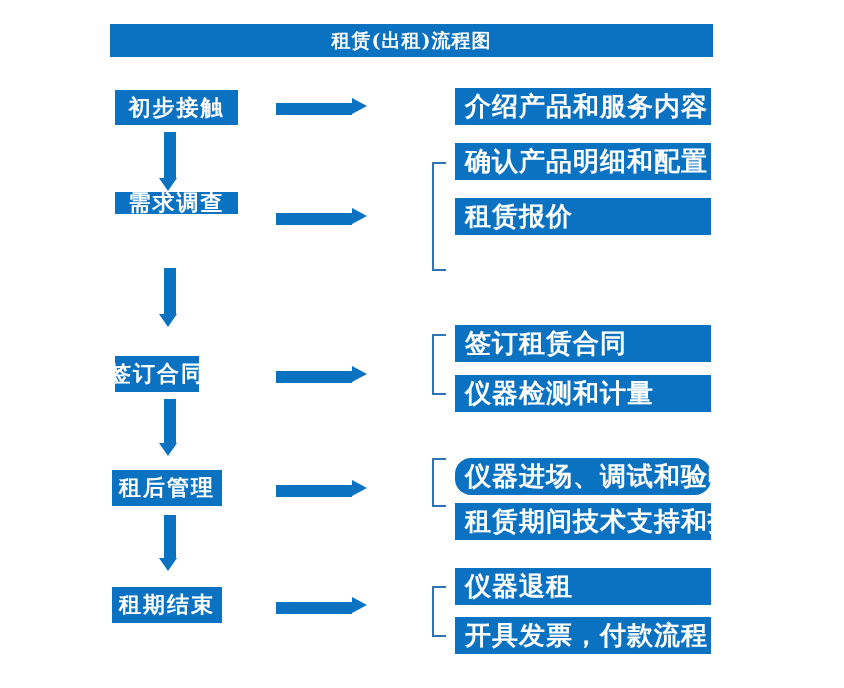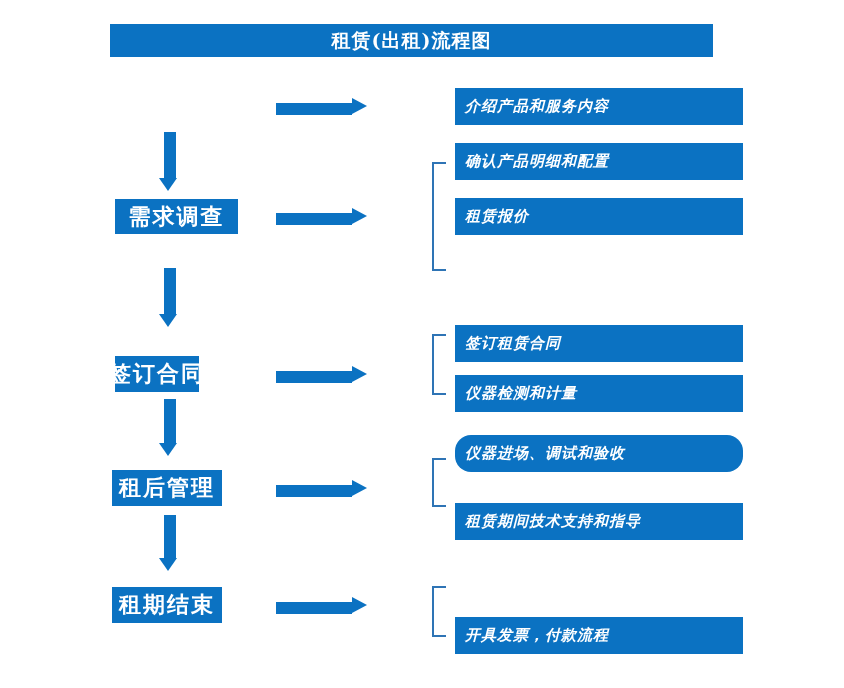--- a/index.html
+++ b/index.html
@@ -34,39 +34,38 @@
     position: absolute;
     background: var(--primary);
     color: var(--text-on-primary);
     font-weight: bold;
     font-size: 22px;
     letter-spacing: 2px;
     display: flex; align-items: center; justify-content: center;
     white-space: nowrap;
   }
   .s1 { left: 103px; top: 78px;  width: 123px; height: 35px; }
-  .s2 { left: 103px; top: 187px; width: 123px; height: 35px; }
+  .s2 { left: 103px; top: 180px; width: 123px; height: 22px; }
   .s3 { left: 103px; top: 344px; width: 84px; height: 36px; }
   .s4 { left: 100px; top: 458px; width: 110px; height: 36px; }
   .s5 { left: 100px; top: 575px; width: 110px; height: 36px; }
   .detailbox {
     position: absolute;
-    left: 443px; width: 288px; height: 37px;
+    left: 443px; width: 256px; height: 37px;
     background: var(--primary);
     color: var(--text-on-primary);
     font-weight: bold;
-    font-size: 15px;
+    font-size: 26px;
     letter-spacing: 1px;
     display: flex; align-items: center;
     padding-left: 10px;
     white-space: nowrap;
-    font-style: italic;
   }
   .d1 { top: 76px; }  .d2 { top: 131px; } .d3 { top: 186px; } .d4 { top: 242px; }
-  .d5 { top: 313px; } .d6 { top: 363px; } .d7 { top: 423px; border-radius: 16px; } .d8 { top: 491px; }
+  .d5 { top: 313px; } .d6 { top: 363px; } .d7 { top: 446px; border-radius: 16px; } .d8 { top: 491px; }
   .d9 { top: 556px; } .d10 { top: 605px; }
   .harrow {
     position: absolute;
     left: 264px; width: 76px; height: 6px;
     background: var(--primary);
   }
   .harrow::after {
     content: "";
     position: absolute;
     right: -15px; top: -5px;
@@ -106,20 +105,21 @@
   .b3 { top: 446px; height: 49px; }
   .b4 { top: 574px; height: 51px; }
 </style>
 </head>
 <body>
 
 <div class="canvas">
 
   <div class="titlebar">租赁(出租)流程图</div>
 
+  <div class="stepbox s1">初步接触</div>
   <div class="stepbox s2">需求调查</div>
   <div class="stepbox s3">签订合同</div>
   <div class="stepbox s4">租后管理</div>
   <div class="stepbox s5">租期结束</div>
 
   <div class="varrow va1"></div>
   <div class="varrow va2"></div>
   <div class="varrow va3"></div>
   <div class="varrow va4"></div>
 
@@ -134,15 +134,16 @@
   <div class="bracket b3"></div>
   <div class="bracket b4"></div>
 
   <div class="detailbox d1">介绍产品和服务内容</div>
   <div class="detailbox d2">确认产品明细和配置</div>
   <div class="detailbox d3">租赁报价</div>
   <div class="detailbox d5">签订租赁合同</div>
   <div class="detailbox d6">仪器检测和计量</div>
   <div class="detailbox d7">仪器进场、调试和验收</div>
   <div class="detailbox d8">租赁期间技术支持和指导</div>
+  <div class="detailbox d9">仪器退租</div>
   <div class="detailbox d10">开具发票，付款流程</div>
 
 </div>
 
 </body></html>

